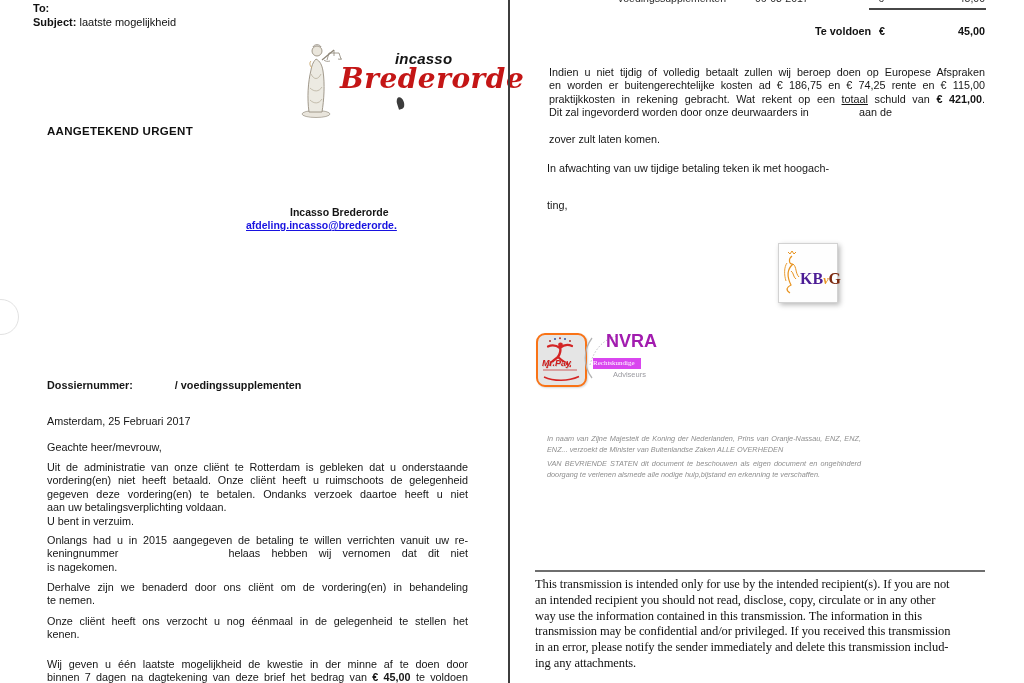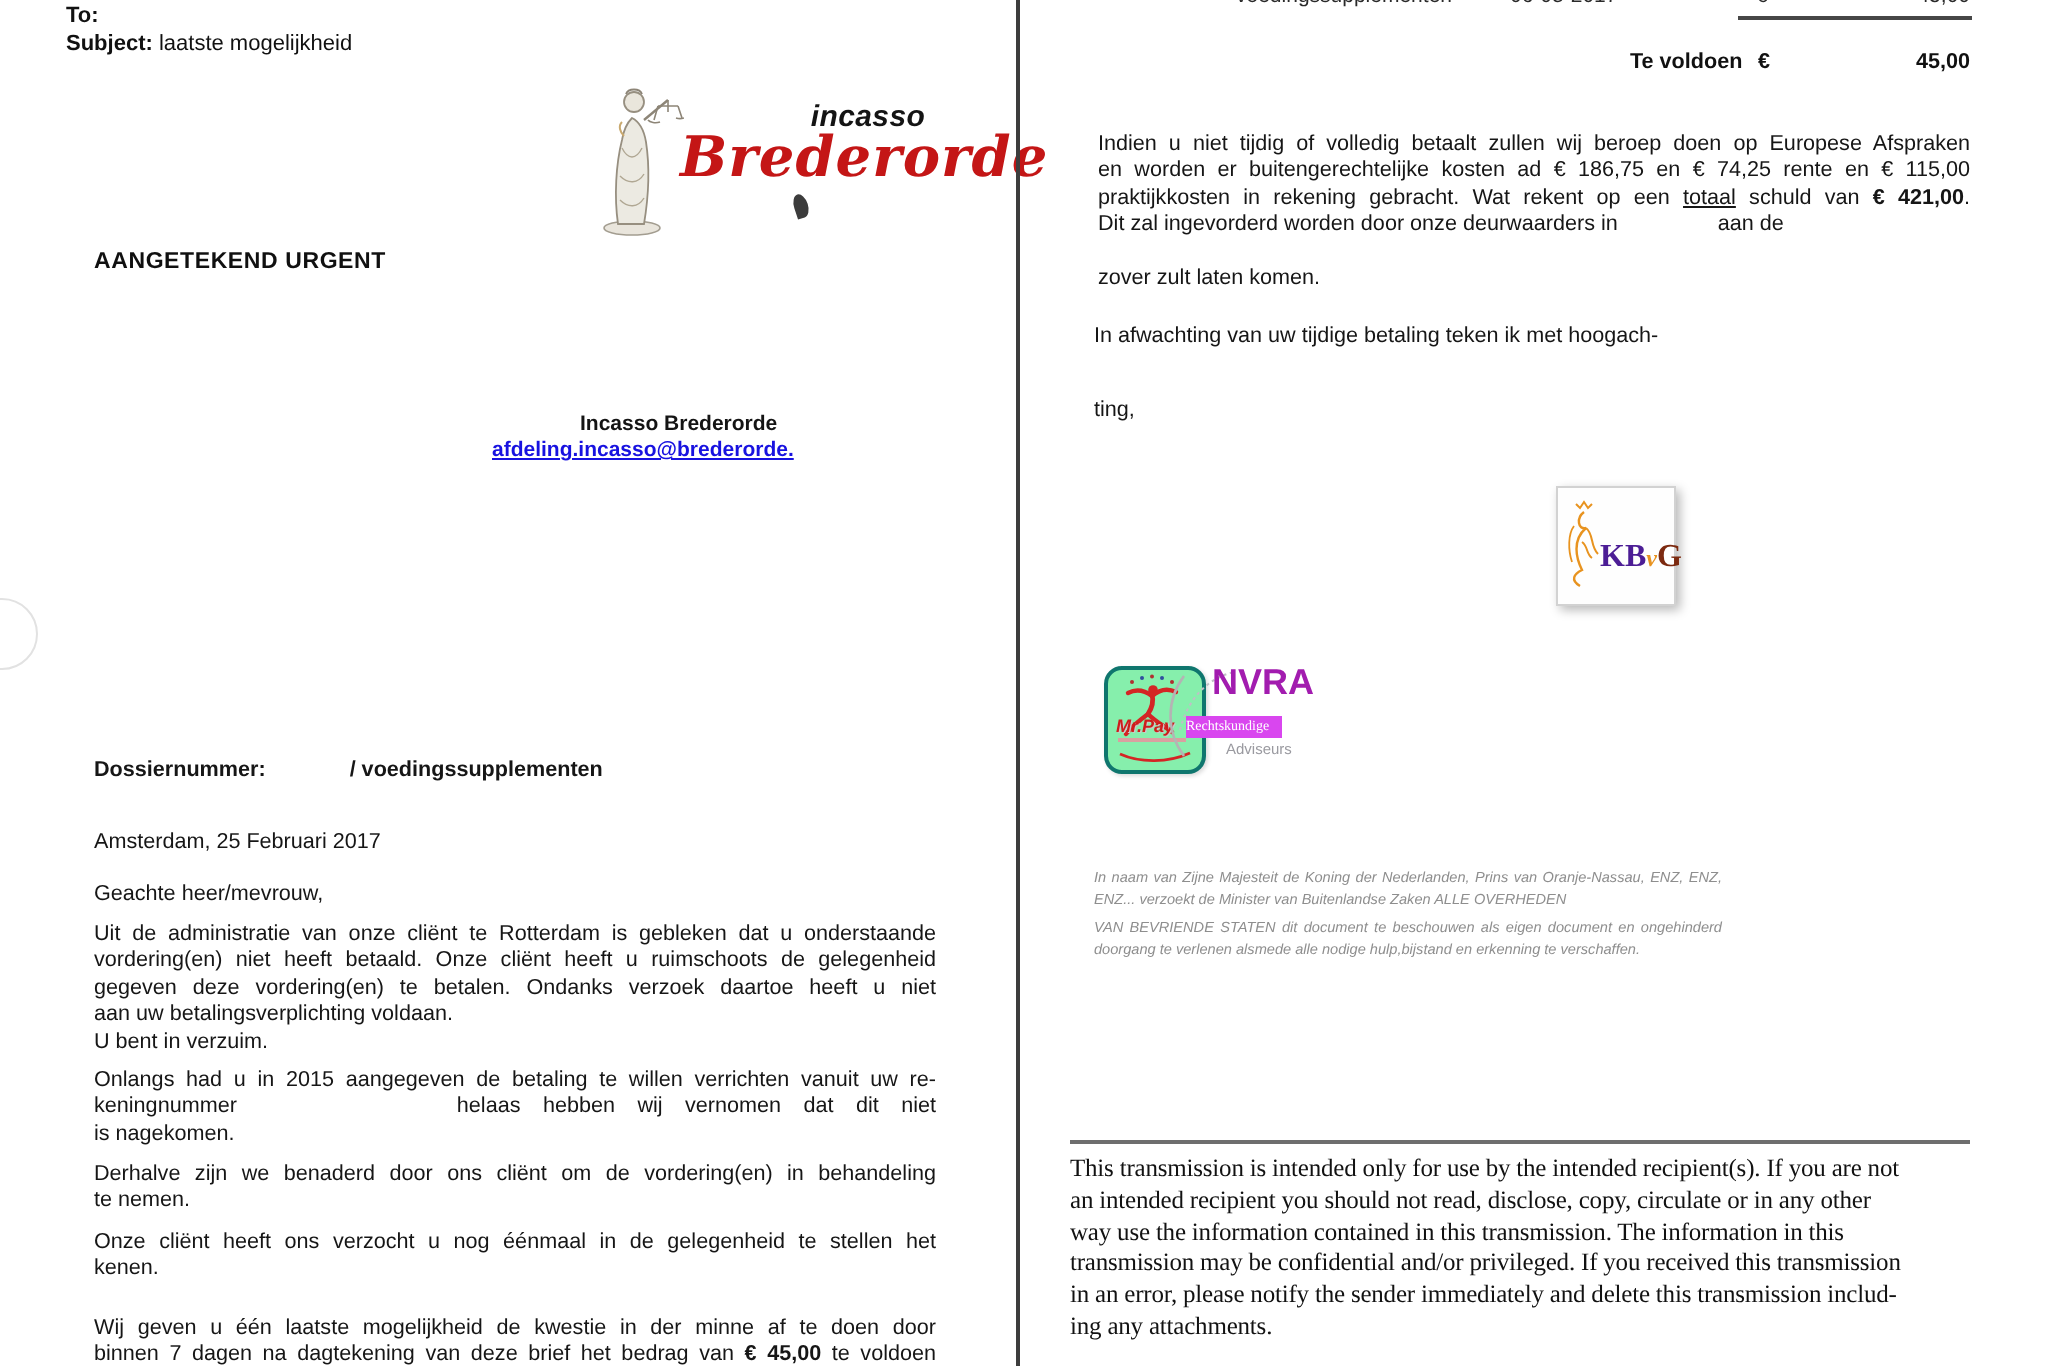--- a/index.html
+++ b/index.html
@@ -12,21 +12,21 @@
   .ln{white-space:nowrap;text-align:justify;text-align-last:justify;}
   .ln.noj{text-align:center;text-align-last:left;}
   .ln .b{font-weight:bold;}
   .ln .u{text-decoration:underline;}
   .ln .gap{display:inline-block;height:1px;vertical-align:middle;}
 
   
   .page-left{left:0;top:0;width:508px;height:683px;}
   .mail-header{left:33px;top:1px;font-size:11px;line-height:14px;color:#111;}
   .mail-header .lbl{font-weight:bold;}
-  .brand-tagline{left:395px;top:50px;width:78px;text-align:center;font-size:15px;
+  .brand-tagline{left:395px;top:50px;width:78px;text-align:left;font-size:15px;
                  font-style:italic;font-weight:bold;color:#141414;letter-spacing:.2px;}
   .brand-name{left:340px;top:62px;font-family:"DejaVu Serif",serif;font-style:italic;
               font-weight:bold;font-size:28px;color:#c41616;letter-spacing:.5px;}
   .ink-drop{left:397px;top:97px;width:7px;height:12px;background:#3c3c3c;
             border-radius:50% 50% 50% 0;transform:rotate(-18deg);}
   .registered{left:47px;top:125px;font-size:11.5px;font-weight:bold;letter-spacing:.3px;color:#101010;}
   .sender{left:246px;top:206px;font-size:10.5px;line-height:13px;}
   .sender .nm{font-weight:bold;color:#141414;padding-left:44px;}
   .sender a{color:#1812e0;font-weight:bold;text-decoration:underline;}
   .edge-arc{left:-17px;top:299px;width:34px;height:34px;border:1px solid #e2e2e2;border-radius:50%;}
@@ -63,22 +63,22 @@
   
   .kbvg{left:266px;top:243px;width:58px;height:58px;background:#fefefe;
         border:1px solid #d2d2d2;box-shadow:2px 2px 5px rgba(0,0,0,.28);}
   .kbvg-text{position:absolute;left:21px;top:27px;font-family:"Liberation Serif",serif;
              font-weight:bold;font-size:16px;line-height:16px;}
   .kbvg-text .kk{color:#4c1d95;}
   .kbvg-text .vv{color:#e8931f;font-style:italic;font-size:12px;}
   .kbvg-text .gg{color:#7c2a10;}
 
   
-  .mrpay{left:40px;top:333px;width:47px;height:50px;background:#86efac;
-         border:2px solid #0f766e;border-radius:9px;box-shadow:1px 1px 2px rgba(0,0,0,.15);}
+  .mrpay{left:24px;top:333px;width:47px;height:50px;background:#e5e5e5;
+         border:2px solid #f97316;border-radius:9px;box-shadow:1px 1px 2px rgba(0,0,0,.15);}
   .mrpay-label{position:absolute;left:4px;top:23px;font-size:9px;font-weight:bold;font-style:italic;
                color:#ce1c1c;text-shadow:.6px .6px 0 #c9c9c9;}
   .mrpay-sub{position:absolute;left:5px;top:34px;width:34px;height:2px;background:#d9a0a0;}
 
   .logo-curve{left:68px;top:337px;}
 
   
   .nvra{left:80px;top:331px;width:64px;height:50px;}
   .nvra-acronym{position:absolute;left:14px;top:0px;font-size:18px;font-weight:bold;
                 color:#a21caf;letter-spacing:0px;}

